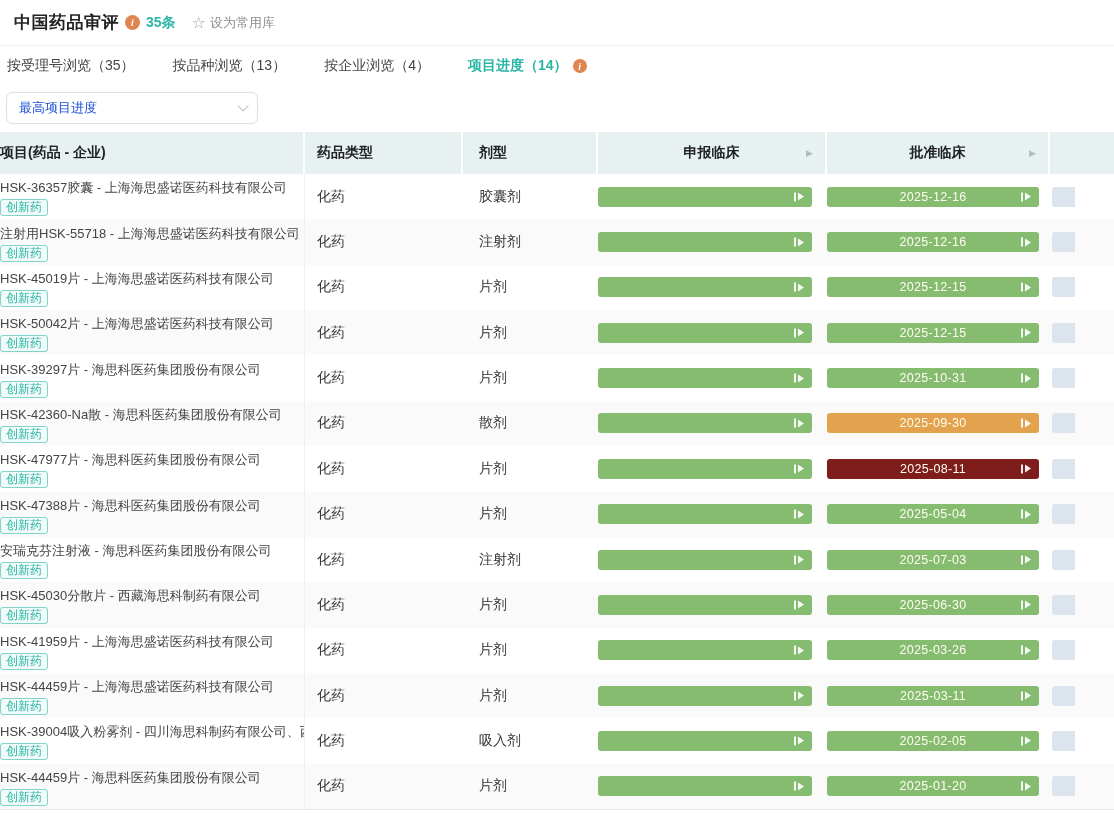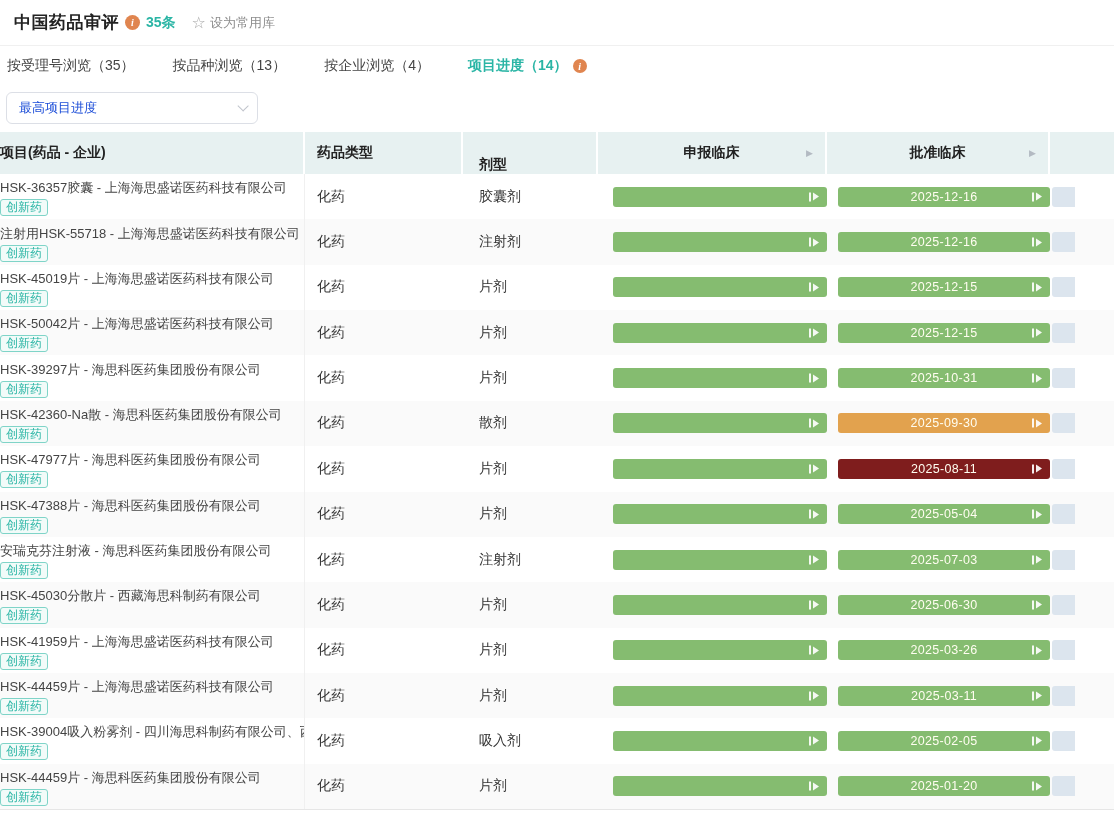--- a/index.html
+++ b/index.html
@@ -49,21 +49,21 @@
   .thead { display:flex; height:42px; background:#e7f1f1; font-weight:bold; font-size:14px; color:#222; }
   .th { display:flex; align-items:center; border-right:2px solid #fff; position:relative; }
   .th:last-child { border-right:none; }
   .th.center { justify-content:center; }
   .th .sort-arrow {
     position:absolute; right:12px; top:50%; transform:translateY(-50%);
     color:#b3bac2; font-size:9px;
   }
   .col-project { width:305px; }
   .col-type { width:158px; padding-left:12px; }
-  .col-form { width:135px; padding-left:16px;align-items:flex-end; }
+  .col-form { width:135px; padding-left:16px; }
   .col-declared { width:229px; }
   .col-approved { width:223px; }
   .col-next { width:25px; overflow:hidden; }
 
   .tbody { }
   .tr { display:flex; height:45.36px; background:#fff; }
   .tr:nth-child(even) { background:#fafafa; }
   .td { display:flex; align-items:center; }
   .td.col-project {
     flex-direction:column; align-items:flex-start; justify-content:center;
@@ -71,21 +71,21 @@
   }
   .project-name {
     font-size:13px; color:#444; white-space:nowrap; line-height:17px; width:360px;
     overflow:hidden;
   }
   .tag {
     margin-top:3px; font-size:12px; color:#2ab5a5; line-height:15px;
     border:1px solid #7fd4c8; background:#f2fbf9; border-radius:3px; padding:0 5px;
   }
   .cell-text { font-size:14px; color:#333; }
-  .td.col-declared, .td.col-approved { justify-content:flex-end; }
+  .td.col-declared, .td.col-approved { justify-content:flex-start; }
   .bar {
     position:relative; height:20px; border-radius:3px;
     display:flex; align-items:center; justify-content:center;
   }
   .bar.declared { width:214px; }
   .bar.approved { width:212px; }
   .bar-date { color:#fffdf0; font-size:12.5px; letter-spacing:.3px; }
   .step-icon {
     position:absolute; right:8px; top:50%; transform:translateY(-50%);
     display:flex; align-items:center; opacity:.92;

